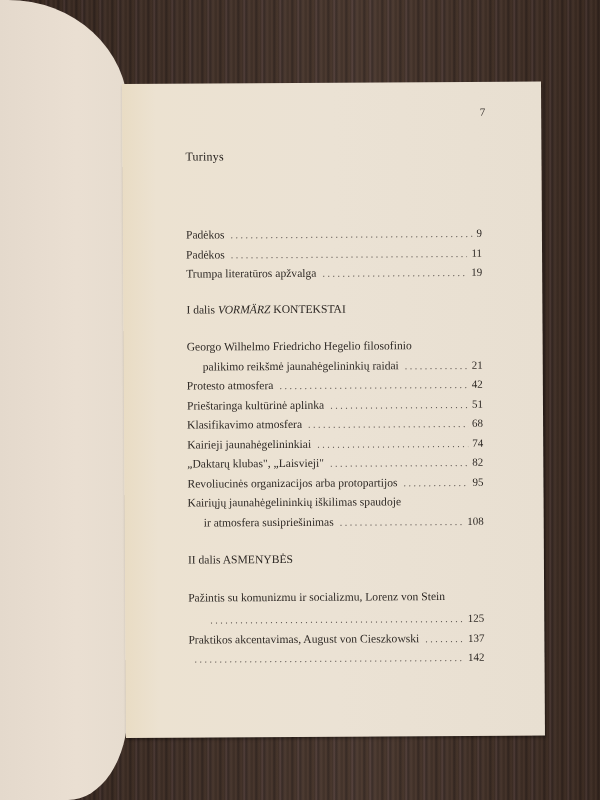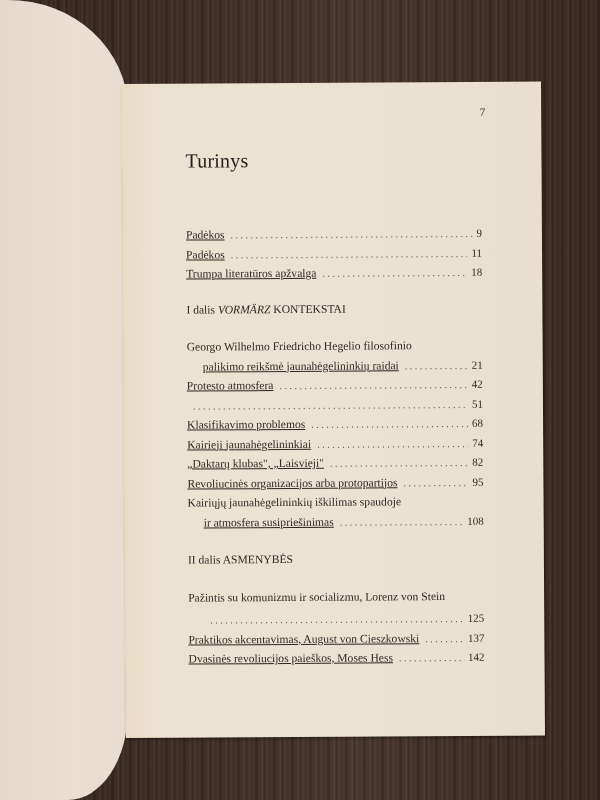--- a/index.html
+++ b/index.html
@@ -40,38 +40,38 @@
     }
     .page-number {
       position: absolute;
       right: 56px; top: 24px;
       font-size: 11px;
       color: #3a3430;
     }
     .toc-title {
       position: absolute;
       left: 63px; top: 66px;
-      font-size: 20px;
+      font-size: 12px;
       letter-spacing: 0.2px;
       color: #25201d;
     }
     .toc {
       position: absolute;
       left: 63px; top: 142px;
       width: 296px;
       font-size: 11.6px;
       line-height: 19.5px;
       color: #2e2925;
     }
     .entry {
       display: flex;
       align-items: baseline;
       white-space: nowrap;
     }
-    .entry .label { flex: 0 0 auto; text-decoration: underline; }
+    .entry .label { flex: 0 0 auto; }
     .entry .dots {
       flex: 1 1 auto;
       overflow: hidden;
       margin: 0 4px 0 6px;
       letter-spacing: 4.3px;
       color: #6a625c;
       font-size: 10px;
     }
     .entry .dots::before {
       content: ". . . . . . . . . . . . . . . . . . . . . . . . . . . . . . . . . . . . . . . . . . . . . . . . . . . . . . . . . .";
@@ -109,21 +109,21 @@
       <span class="page">9</span>
     </div>
     <div class="entry">
       <span class="label">Padėkos</span>
       <span class="dots"></span>
       <span class="page">11</span>
     </div>
     <div class="entry">
       <span class="label">Trumpa literatūros apžvalga</span>
       <span class="dots"></span>
-      <span class="page">18</span>
+      <span class="page">19</span>
     </div>
 
     <div class="gap-s"></div>
 
     <div class="part-heading">
       <span>I dalis</span>
       <span class="italic">VORMÄRZ</span>
       <span>KONTEKSTAI</span>
     </div>
 
@@ -136,25 +136,26 @@
         <span class="dots"></span>
         <span class="page">21</span>
       </div>
     </div>
     <div class="entry">
       <span class="label">Protesto atmosfera</span>
       <span class="dots"></span>
       <span class="page">42</span>
     </div>
     <div class="entry">
+      <span class="label">Prieštaringa kultūrinė aplinka</span>
       <span class="dots"></span>
       <span class="page">51</span>
     </div>
     <div class="entry">
-      <span class="label">Klasifikavimo problemos</span>
+      <span class="label">Klasifikavimo atmosfera</span>
       <span class="dots"></span>
       <span class="page">68</span>
     </div>
     <div class="entry">
       <span class="label">Kairieji jaunahėgelininkiai</span>
       <span class="dots"></span>
       <span class="page">74</span>
     </div>
     <div class="entry">
       <span class="label">„Daktarų klubas", „Laisvieji"</span>
@@ -191,18 +192,17 @@
         <span class="dots"></span>
         <span class="page">125</span>
       </div>
     </div>
     <div class="entry">
       <span class="label">Praktikos akcentavimas, August von Cieszkowski</span>
       <span class="dots"></span>
       <span class="page">137</span>
     </div>
     <div class="entry">
-      <span class="label">Dvasinės revoliucijos paieškos, Moses Hess</span>
       <span class="dots"></span>
       <span class="page">142</span>
     </div>
   </div>
 </div>
 
 </body></html>

